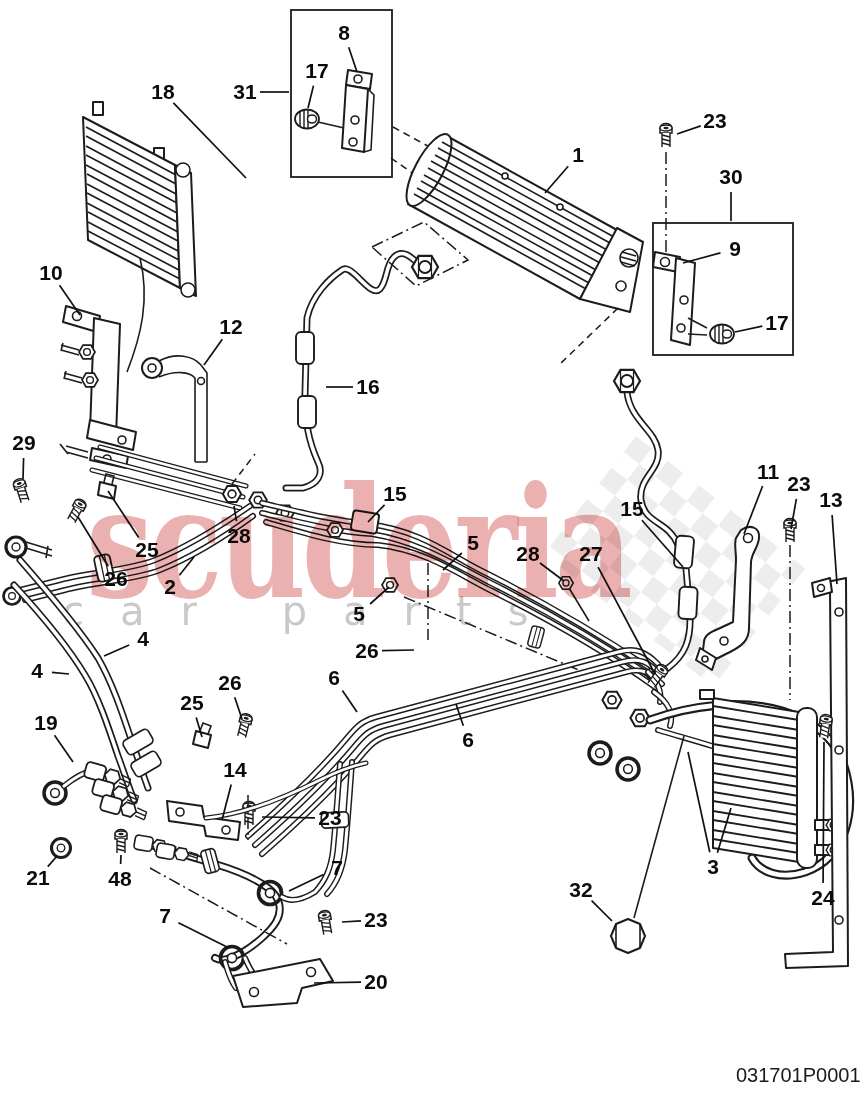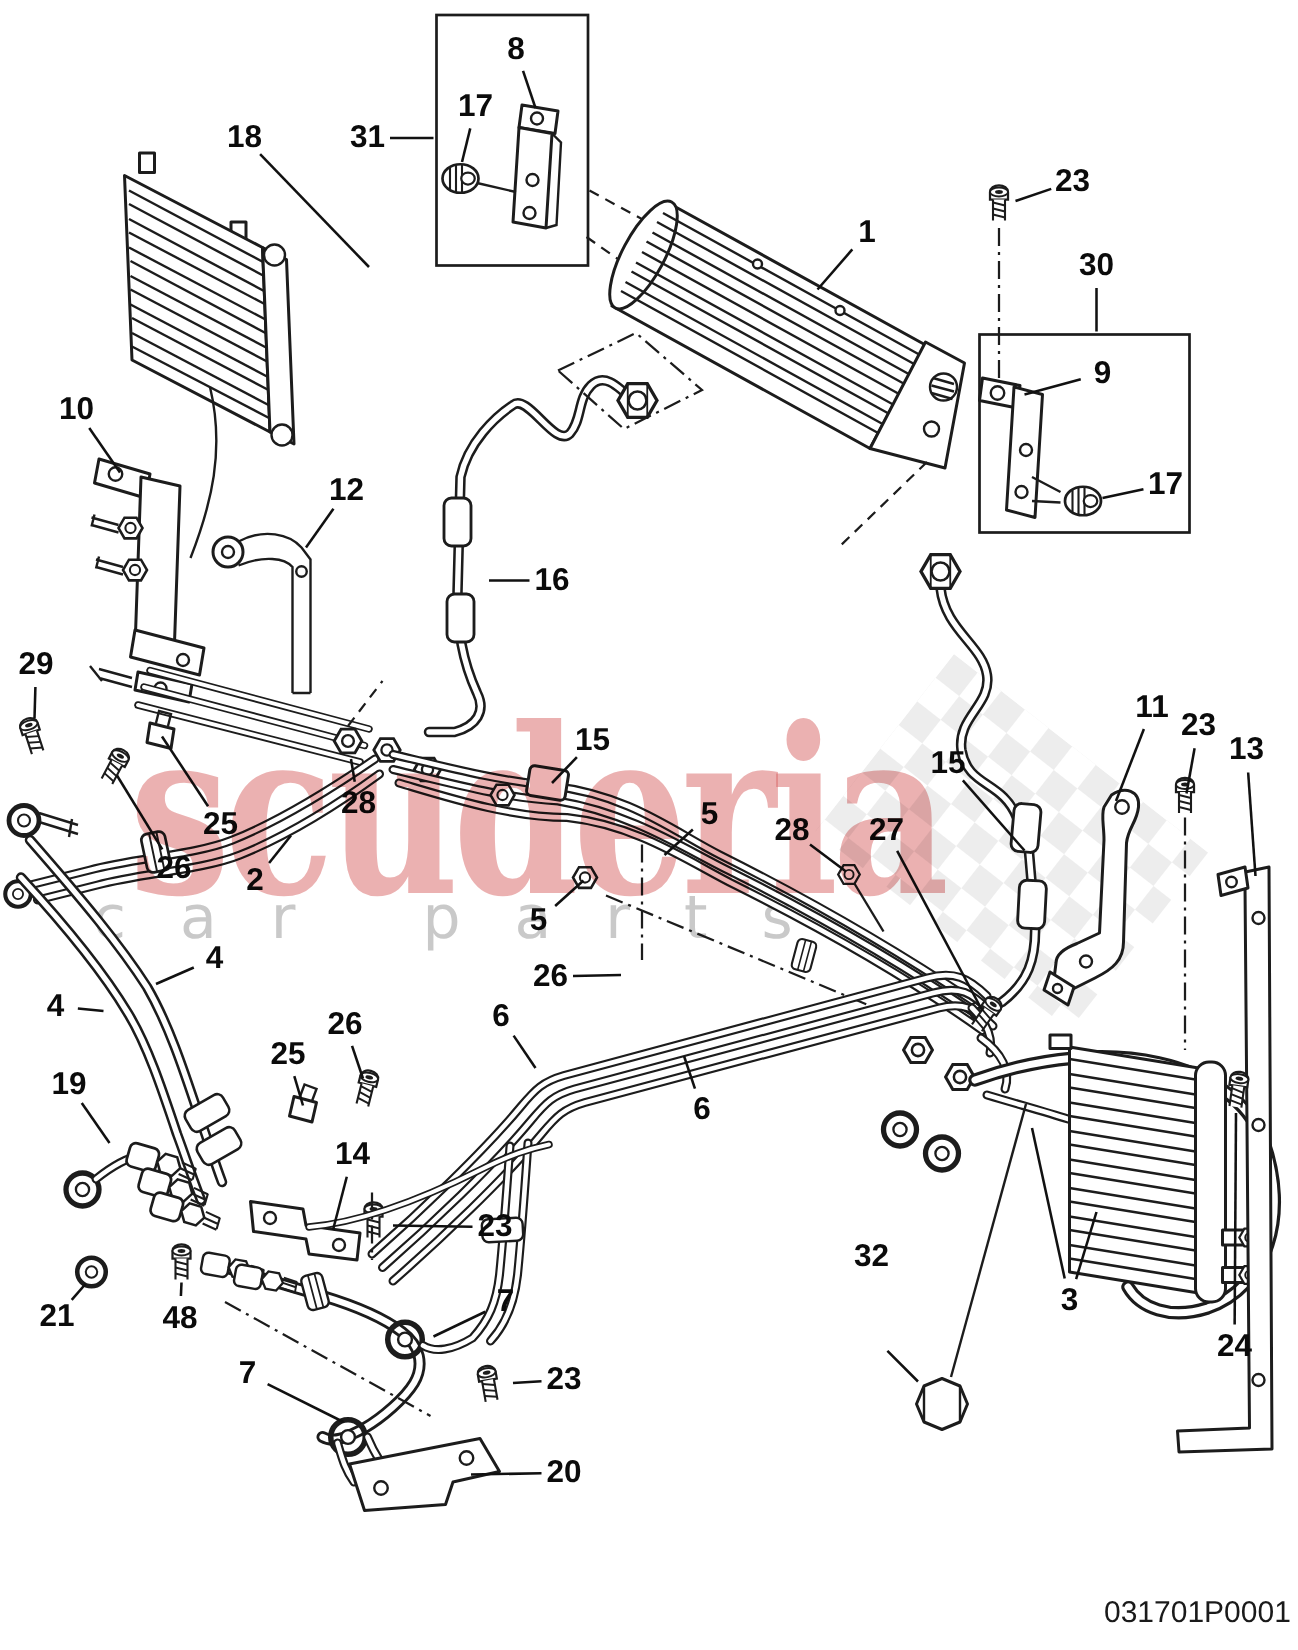--- a/index.html
+++ b/index.html
@@ -465,21 +465,21 @@
       <div class="callout" style="left: 192px; top: 703px;">25</div>
       <div class="callout" style="left: 235px; top: 770px;">14</div>
       <div class="callout" style="left: 38px; top: 878px;">21</div>
       <div class="callout" style="left: 120px; top: 879px;">48</div>
       <div class="callout" style="left: 165px; top: 916px;">7</div>
       <div class="callout" style="left: 330px; top: 818px;">23</div>
       <div class="callout" style="left: 337px; top: 868px;">7</div>
       <div class="callout" style="left: 376px; top: 920px;">23</div>
       <div class="callout" style="left: 376px; top: 982px;">20</div>
       <div class="callout" style="left: 713px; top: 867px;">3</div>
-      <div class="callout" style="left: 581px; top: 838px;">32</div>
+      <div class="callout" style="left: 581px; top: 890px;">32</div>
       <div class="callout" style="left: 823px; top: 898px;">24</div>
       <div class="callout" style="left: 334px; top: 678px;">6</div>
       <div class="callout" style="left: 468px; top: 740px;">6</div>
     </div>
 
 <div id="brand">scuderia</div>
 
 <div id="partnum">031701P0001</div>
 
 </div>

